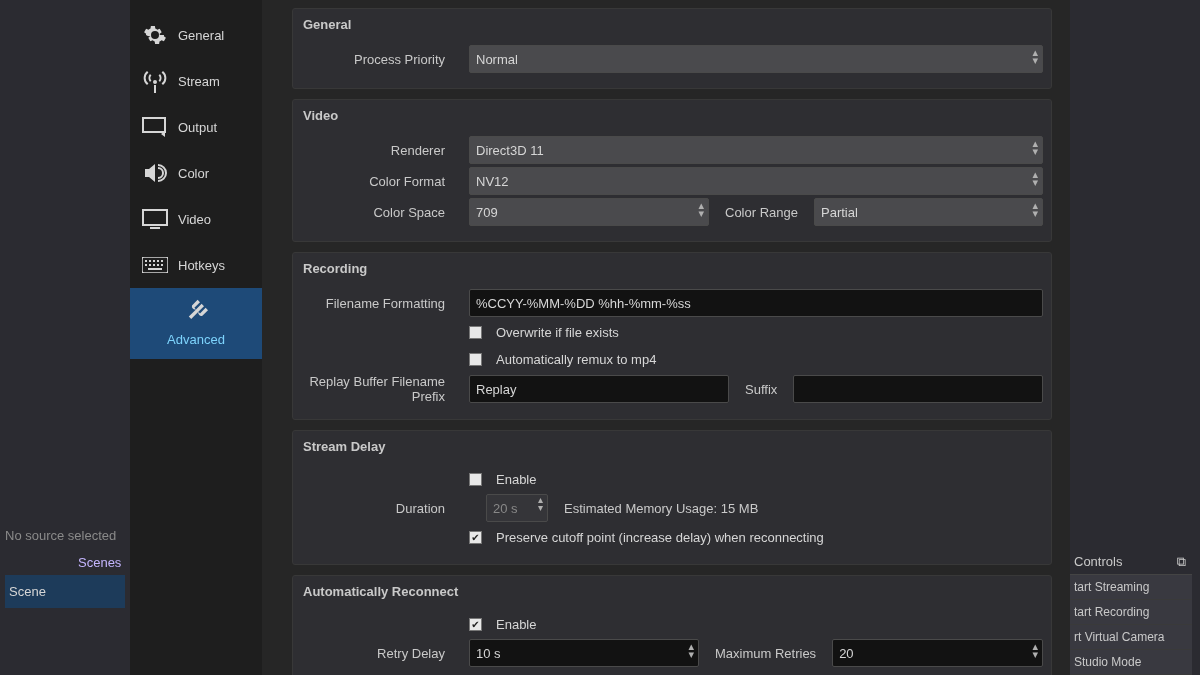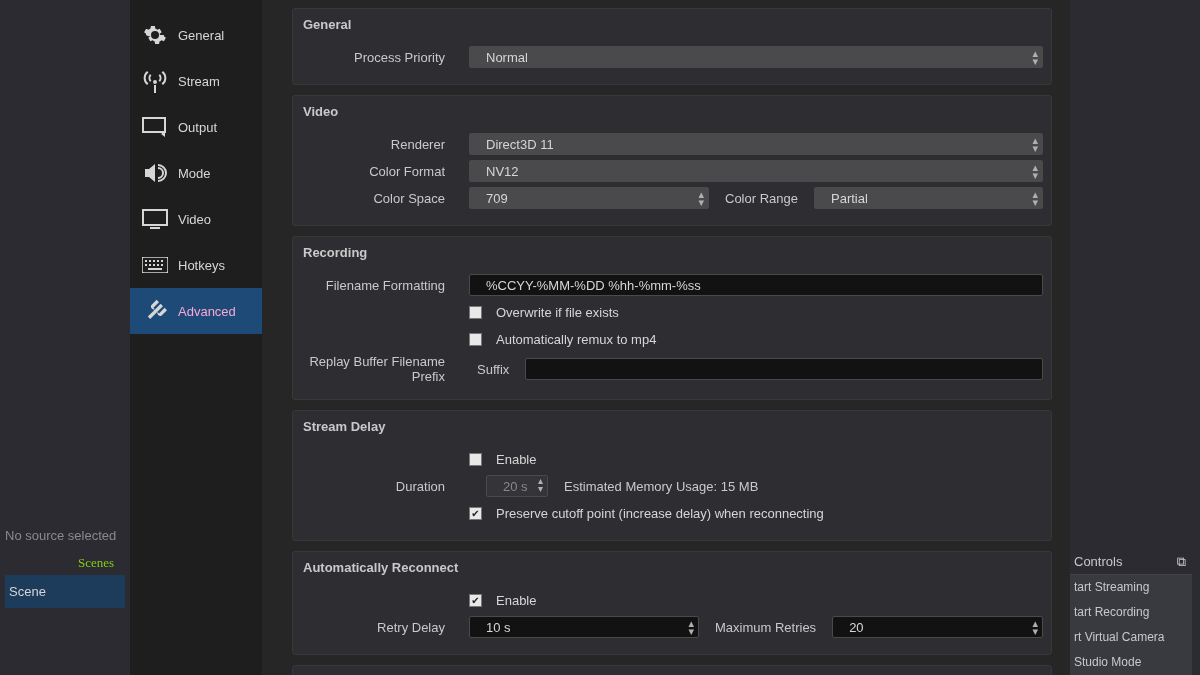--- a/index.html
+++ b/index.html
@@ -1,55 +1,55 @@
 <!DOCTYPE html>
 <html><head>
 <meta charset="utf-8">
 <style>
 * { margin: 0; padding: 0; box-sizing: border-box; font-family: Arial, sans-serif; }
 body { background: #2b2b31; color: #d6d6d6; font-size: 13px; width: 1200px; height: 675px; overflow: hidden; position: relative; }
 .dialog { position: absolute; left: 130px; top: 0; width: 940px; height: 675px; background: #262626; display: flex; gap: 18px; }
 
 .sidebar { width: 132px; background: #1e1e1e; display: flex; flex-direction: column; padding-top: 12px; }
 .side-item { display: flex; align-items: center; gap: 10px; padding: 12px 12px; cursor: pointer; color: #d6d6d6; }
-.side-item.active { background: #1e4a78; color: #f9a8d4; }
+.side-item.active { background: #1e4a78; color: #7dd3fc; flex-direction: column; }
 .side-item .icon { width: 26px; height: 22px; display:flex; align-items:center; justify-content:center; }
 
 .content { flex: 1; padding: 8px 18px 8px 12px; overflow-y: auto; }
 .content::-webkit-scrollbar { width: 10px; }
 .content::-webkit-scrollbar-track { background: #2e2e2e; }
 .content::-webkit-scrollbar-thumb { background: #555; }
 
 .section { background: #2e2e32; border: 1px solid #383838; border-radius: 3px; margin-bottom: 10px; padding-bottom: 12px; }
 .section-title { font-weight: bold; color: #c9c9c9; padding: 8px 10px 10px 10px; }
 .row { display: flex; align-items: center; margin: 3px 8px; min-height: 24px; }
 .lab { width: 168px; text-align: right; padding-right: 24px; color: #c9c9c9; }
 .ctrl { flex: 1; display: flex; align-items: center; gap: 8px; }
 
 .select, .text-input, .spin {
   background: #0f0f0f; border: 1px solid #4a4a4a; color: #d6d6d6;
-  height: 22px; padding: 2px 16px; display: flex; align-items: center; position: relative; flex:1;
+  height: 28px; padding: 2px 6px; display: flex; align-items: center; position: relative; flex:1;
   border-radius:2px;
 }
 .select.lt { background:#4a4a4d; }
 .select .caret { position: absolute; right: 4px; top:2px; font-size: 11px; line-height: 8px; color:#b0b0b0; display:flex; flex-direction:column; }
 .text-input { background:#121212; }
 .spin { flex: 0 0 62px; background:#353539; position:relative;margin-left:17px; }
 .spin .caret { position:absolute; right:4px; top:1px; font-size:10px; line-height:8px; color:#b0b0b0; display:flex; flex-direction:column;}
 .sel-dark { background:#121212; }
 
 .checkbox { width: 13px; height: 13px; background: #e8e8e8; border:1px solid #777; display:inline-flex; align-items:center; justify-content:center; margin-right:6px; font-size:10px; color:#222; }
 .checkbox.checked::after { content:"✔"; font-size:10px; color:#222; }
 
 .mid-lab { color:#c9c9c9; padding: 0 8px; white-space:nowrap; }
 
 
 .bg-mute { position:absolute; color:#8a8a8a; }
 .sources-label { left:5px; top:528px; }
-.scenes-header { left:78px; top:555px; color:#84cc16;font-family:Liberation Serif, serif; }
+.scenes-header { left:78px; top:555px; color:#c4b5fd; }
 .scene-item { left:5px; top:575px; background:#1d3b5a; padding:9px 4px; width:120px; color:#d6d6d6;}
 .right-panel { position:absolute; right:8px; top:550px; width:124px; background:#2b2b31; }
 .rp-head { display:flex; justify-content:space-between; padding:4px 6px; border-bottom:1px solid #444; color:#c9c9c9; background:#2b2b31;}
 .rp-btn { padding:5px 6px; border-bottom:1px solid #3a3a3a; color:#c9c9c9; background:#393940; font-size:12px; white-space:nowrap; overflow:hidden;}
 
 svg { fill:#d6d6d6; }
 </style>
 </head>
 <body>
 
@@ -96,21 +96,21 @@
           </svg>
         </span>
       <span>Output</span>
     </div>
     <div class="side-item">
       <span class="icon">
           <svg width="24" height="22" viewBox="0 0 24 22">
             <path d="M2 7h4l6-5v18l-6-5H2zm13-2a6 6 0 010 12v-2a4 4 0 000-8zm0-3a9 9 0 010 18v-2a7 7 0 000-14z"></path>
           </svg>
         </span>
-      <span>Mode</span>
+      <span>Color</span>
     </div>
     <div class="side-item">
       <span class="icon">
           <svg width="26" height="20" viewBox="0 0 26 20">
             <rect x="1" y="1" width="24" height="15" fill="none" stroke="#d6d6d6" stroke-width="2"></rect>
             <rect x="8" y="18" width="10" height="2"></rect>
           </svg>
         </span>
       <span>Video</span>
     </div>
@@ -229,20 +229,23 @@
       <div class="row">
           <div class="lab"></div>
           <div class="ctrl">
             <span class="checkbox"></span>
             <span>Automatically remux to mp4</span>
           </div>
         </div>
       <div class="row">
         <div class="lab">Replay Buffer Filename Prefix</div>
         <div class="ctrl">
+          <div class="text-input" style="flex:0 0 260px">
+              <span>Replay</span>
+            </div>
           <div class="mid-lab">Suffix</div>
           <div class="text-input">
               <span></span>
             </div>
         </div>
       </div>
     </div>
 
     <div class="section">
       <div class="section-title">Stream Delay</div>

